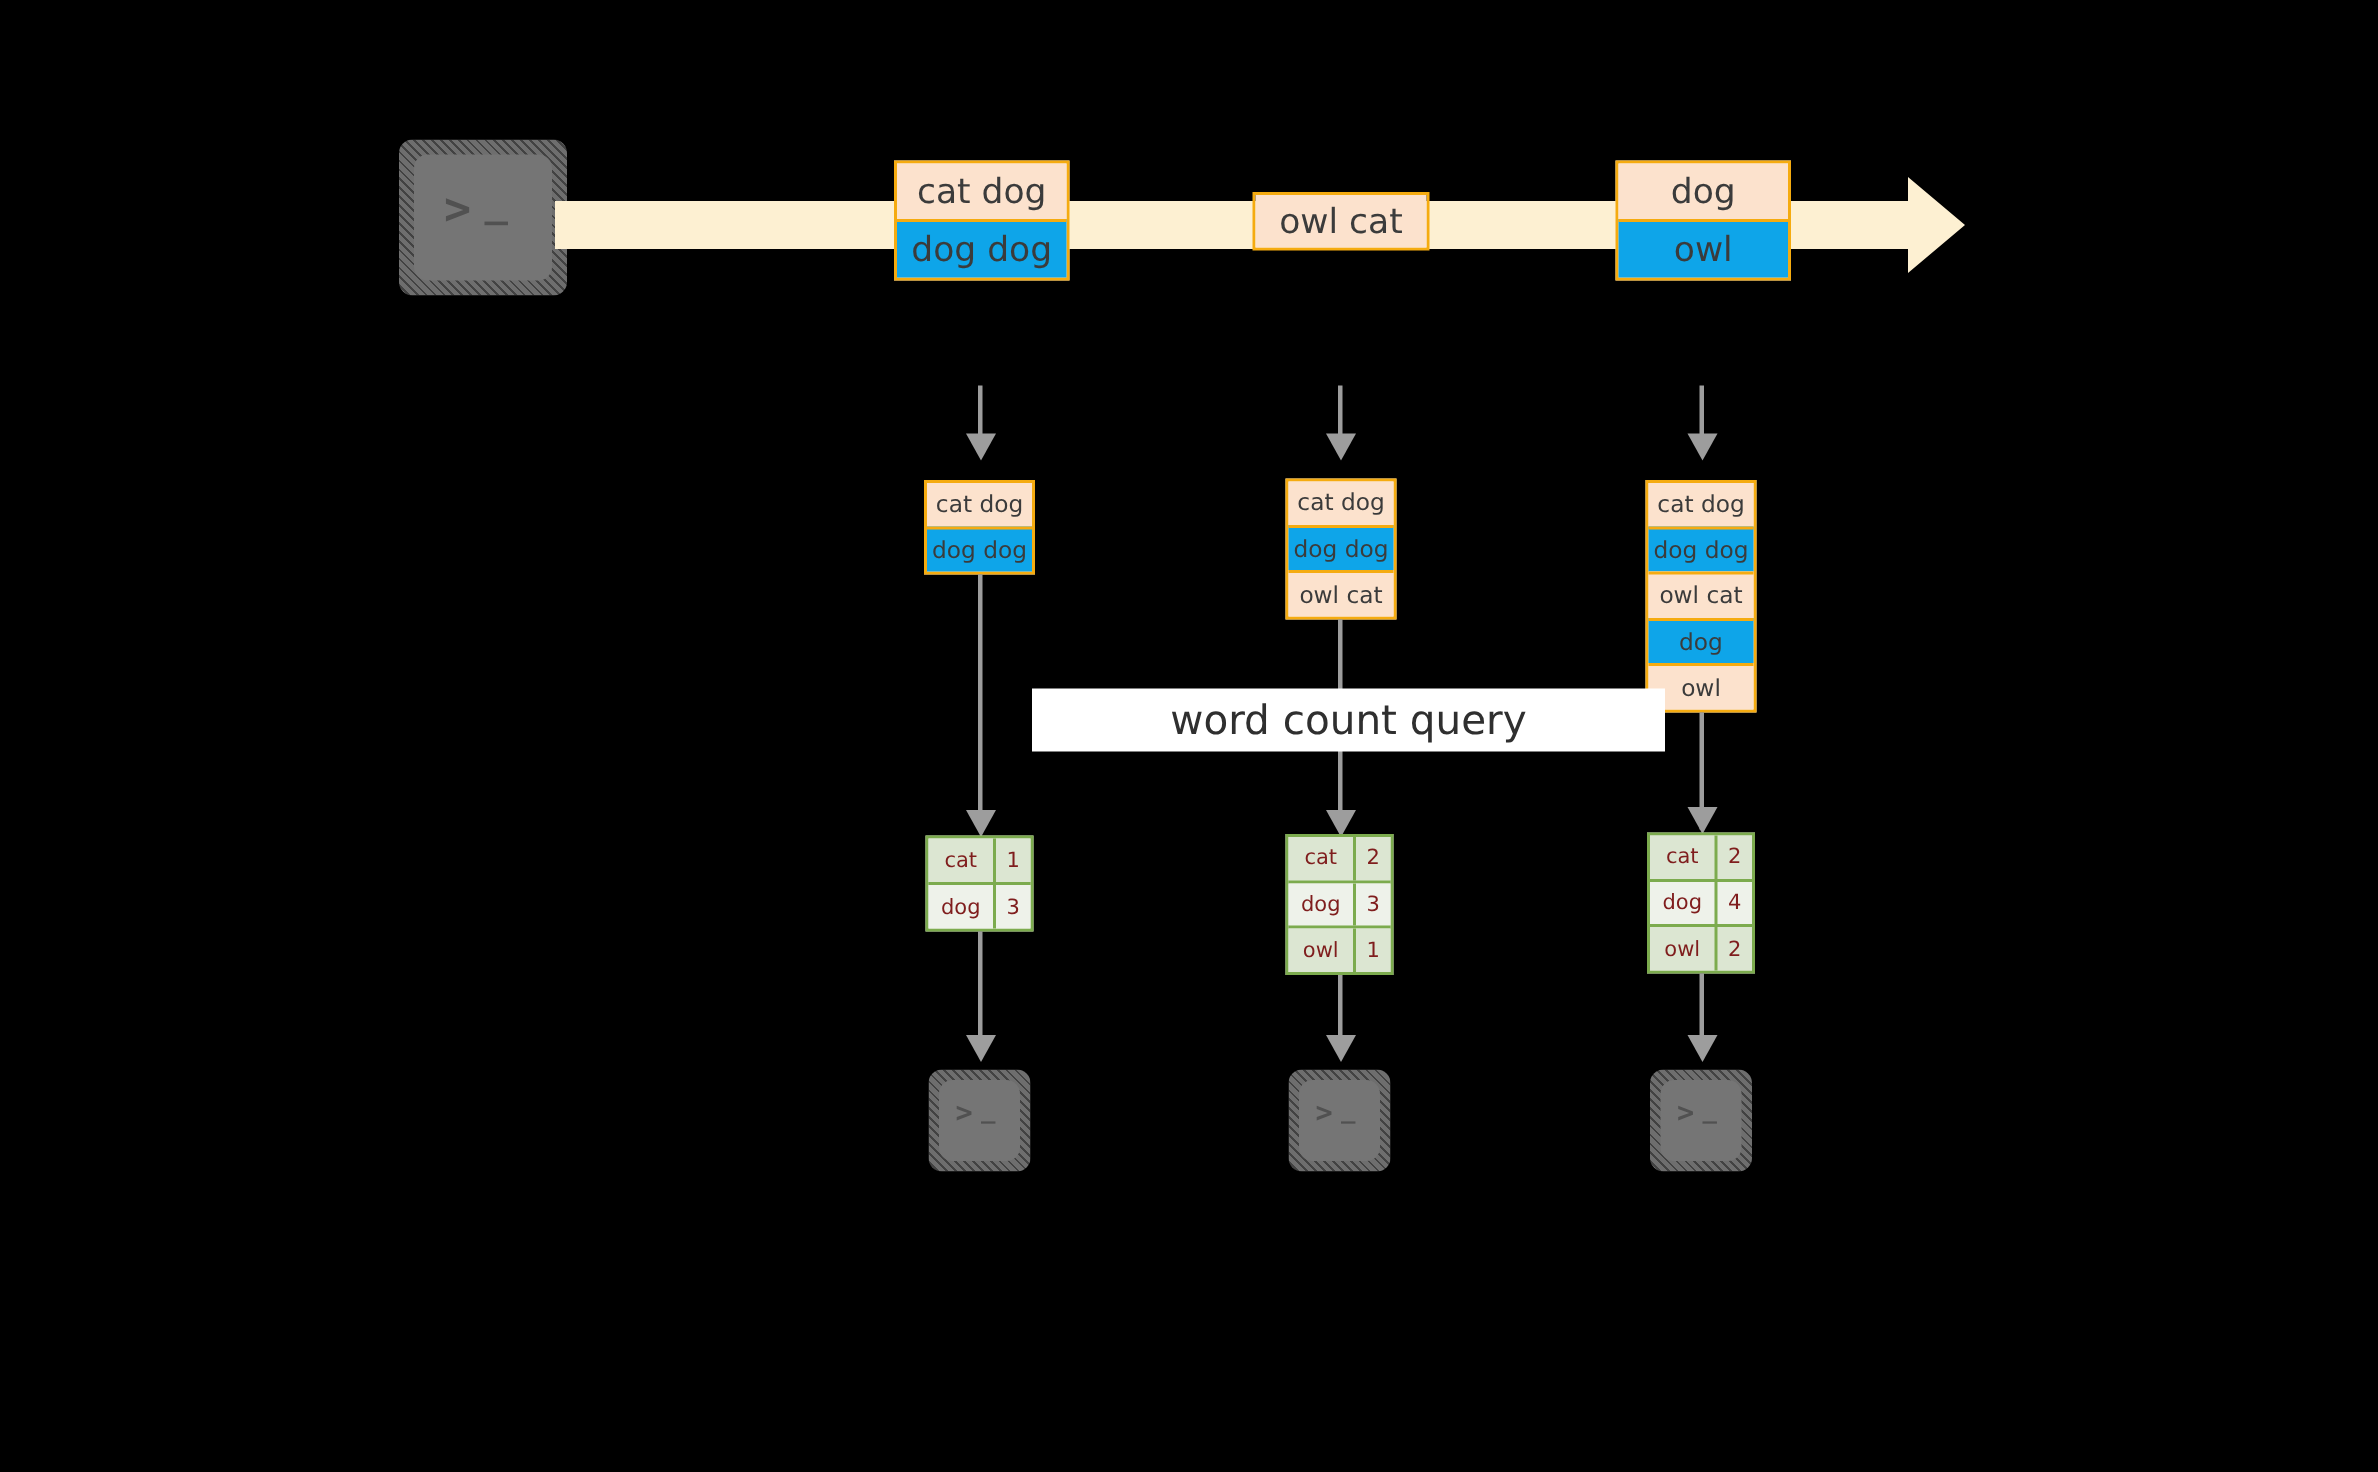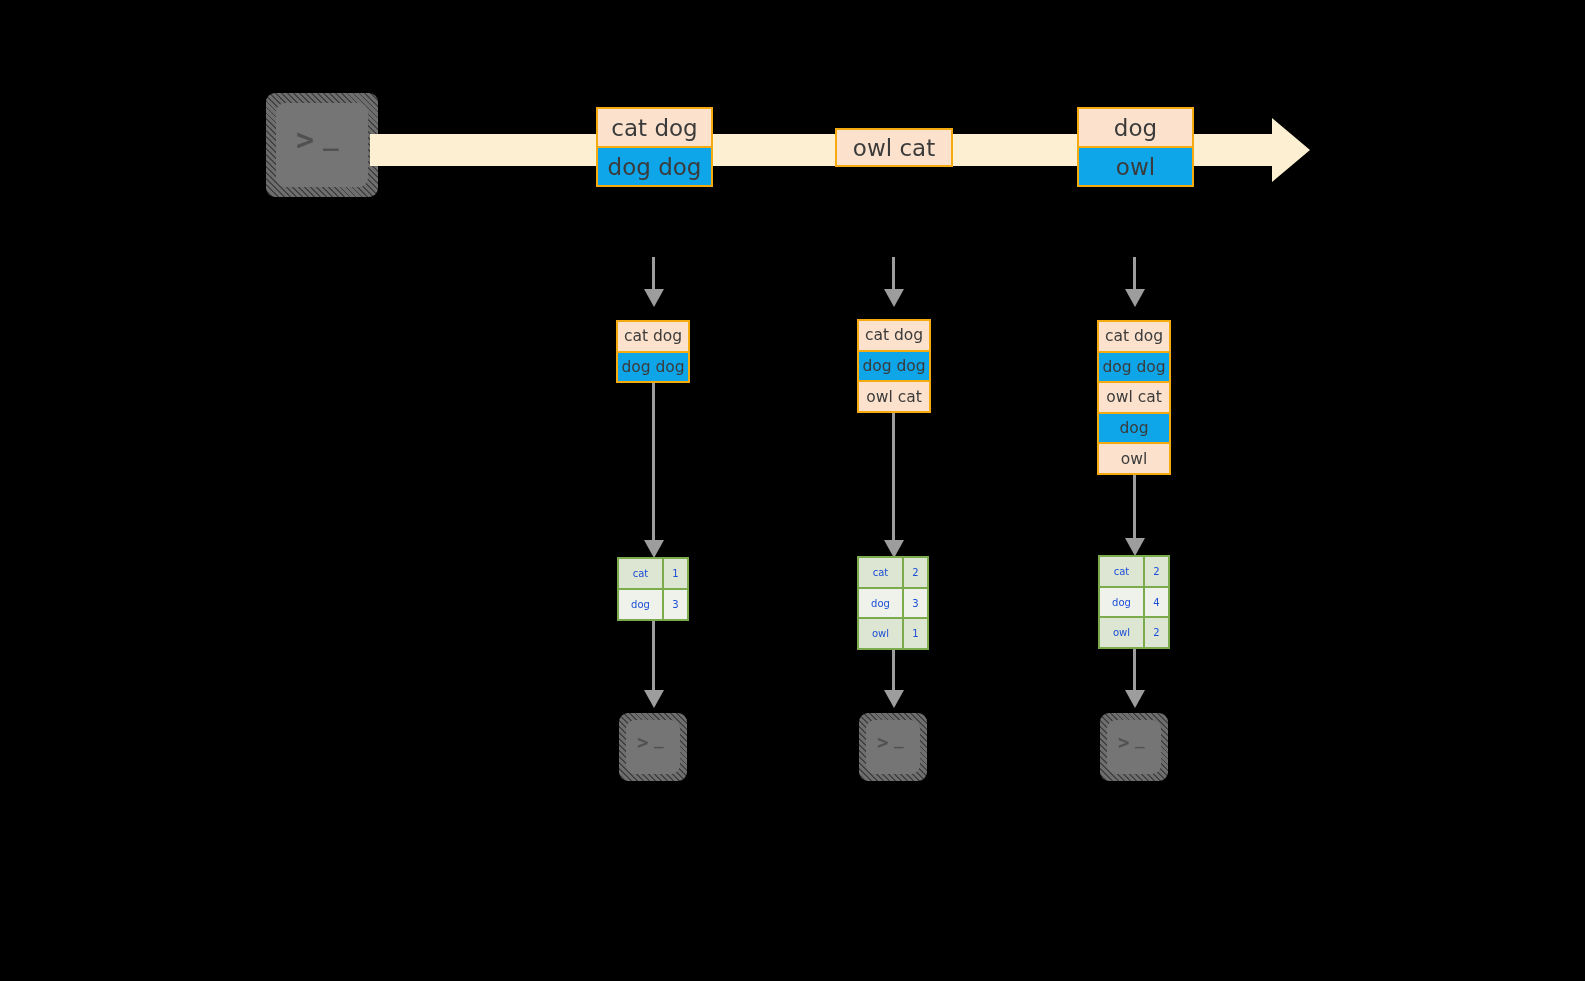--- a/index.html
+++ b/index.html
@@ -105,22 +105,22 @@
     display: flex;
     flex: 1 1 auto;
     box-sizing: border-box;
   }
   .grow + .grow { border-top: 2.5px solid #7cab4e; }
   .gcell {
     box-sizing: border-box;
     display: flex;
     align-items: center;
     justify-content: center;
-    font-size: 10px;
-    color: #1d4ed8;
+    font-size: 14px;
+    color: #7f1d1d;
     white-space: nowrap;
   }
   .gcell.k { flex: 0 0 43px; }
   .gcell.v { flex: 1 1 auto; border-left: 2.5px solid #7cab4e; }
   .grow.dark  .gcell { background: #dce6d2; }
   .grow.light .gcell { background: #eef2ea; }
 
   
   .vline {
     position: absolute;
@@ -206,20 +206,21 @@
 
   <div class="vline" style="left:652px; top:383px; height:170px;"></div>
   <div class="vhead" style="left:643.5px; top:540px;"></div>
 
   <div class="vline" style="left:892px; top:413px; height:140px;"></div>
   <div class="vhead" style="left:883.5px; top:540px;"></div>
 
   <div class="vline" style="left:1133px; top:475px; height:78px;"></div>
   <div class="vhead" style="left:1124.5px; top:538px;"></div>
 
+  <div class="qlabel" style="left:688px; top:459px; width:422px; height:42px;">word count query</div>
 
   <div class="gbox" style="left:617px; top:557px; width:72px; height:64px;">
     <div class="grow dark">
       <div class="gcell k">cat</div>
       <div class="gcell v">1</div>
     </div>
     <div class="grow light">
       <div class="gcell k">dog</div>
       <div class="gcell v">3</div>
     </div>

